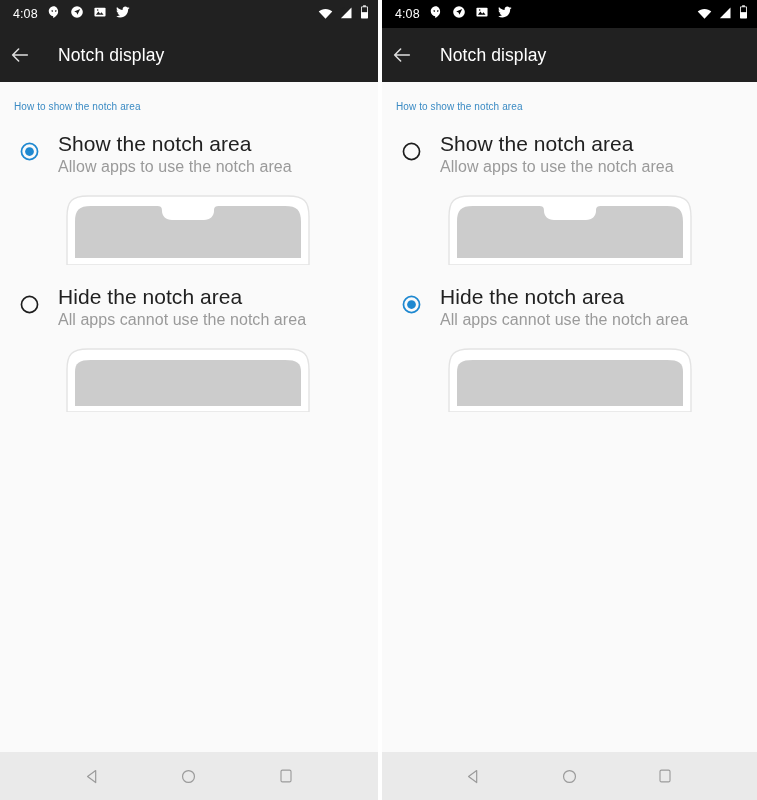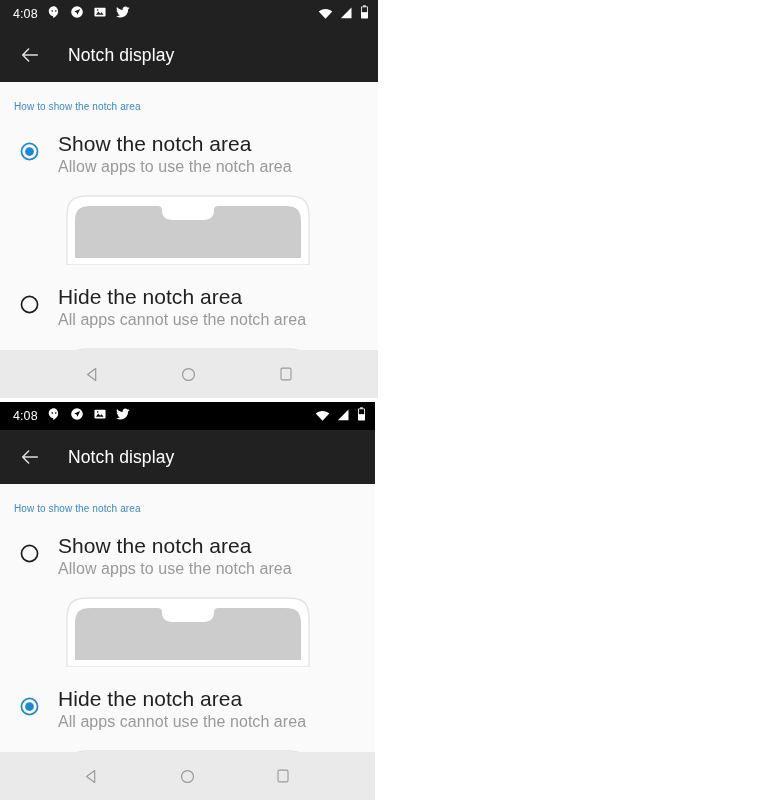--- a/index.html
+++ b/index.html
@@ -11,21 +11,20 @@
     font-family: "Liberation Sans", sans-serif;
     overflow: hidden;
   }
 
   .screens {
     position: relative;
     width: 757px;
     height: 800px;
     display: flex;
     background: #ffffff;
-    flex-direction: column;
   }
 
   .panel {
     position: relative;
     height: 800px;
     overflow: hidden;
     background: #fafafa;
     display: flex;
     flex-direction: column;
   }
@@ -55,21 +54,21 @@
   .sb-dark  { background: #212121; }
   .sb-black { background: #000000; }
 
   
   .appbar {
     height: 54px;
     flex: 0 0 54px;
     background: #212121;
     display: flex;
     align-items: center;
-    padding-left: 13px;
+    padding-left: 3px;
   }
   .back-btn {
     width: 34px; height: 34px;
     display: flex; align-items: center; justify-content: center;
     cursor: pointer;
   }
   .appbar-title {
     color: #ffffff;
     font-size: 17.5px;
     margin-left: 21px;

